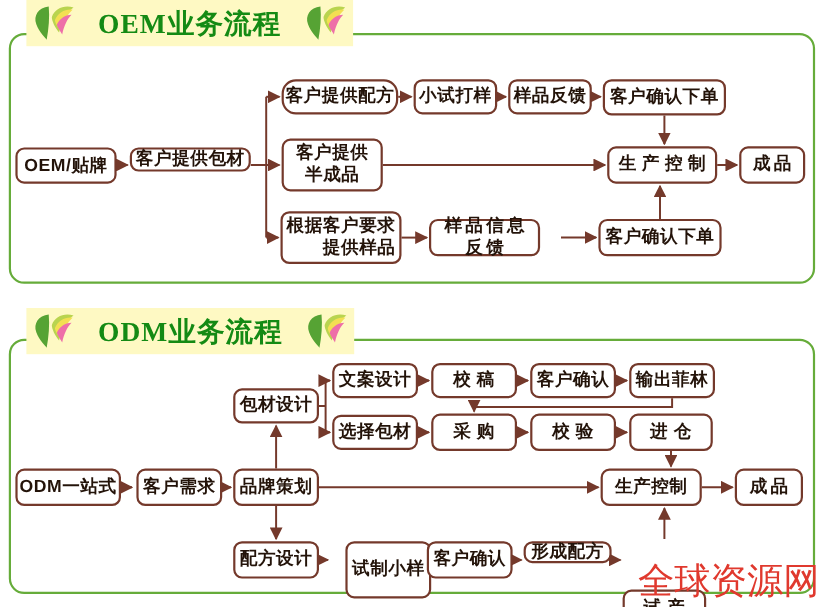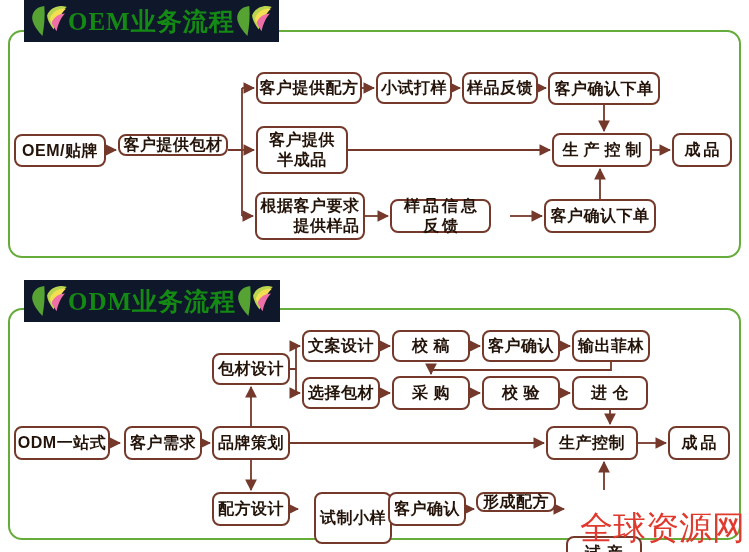--- a/index.html
+++ b/index.html
@@ -12,21 +12,21 @@
   #oem-section{top:0;height:270px;}
   #odm-section{top:280px;height:272px;}
   .panel-border{
     position:absolute;left:8px;width:729px;
     border:2px solid #66ac3a;border-radius:14px;background:transparent;
   }
   #oem-section .panel-border{top:30px;height:224px;}
   #odm-section .panel-border{top:28px;height:228px;}
   .flow-title{
     position:absolute;left:24px;top:0;height:42px;z-index:2;
-    display:flex;align-items:center;gap:0;background:#0f172a;padding:0 6px;
+    display:flex;align-items:center;gap:21px;background:#fef9c3;padding:0 6px;
   }
   .flow-title .title-text{
     font-family:"Liberation Serif","DejaVu Serif",serif;
     font-weight:bold;font-size:25px;color:#148a14;letter-spacing:1px;
     white-space:nowrap;
   }
   .leaf{width:38px;height:32px;flex:0 0 auto;}
   .connector-layer{position:absolute;left:0;top:0;z-index:1;}
   .node{
     position:absolute;z-index:3;box-sizing:border-box;
@@ -83,21 +83,21 @@
     <path class="flowline" d="M604,105 V131" marker-end="url(#ah-oem)"></path>
     <path class="flowline" d="M348,150 H550" marker-end="url(#ah-oem)"></path>
     <path class="flowline" d="M652,150 H670" marker-end="url(#ah-oem)"></path>
     <path class="flowline" d="M600,199 V169" marker-end="url(#ah-oem)"></path>
     <path class="flowline" d="M365,216 H388" marker-end="url(#ah-oem)"></path>
     <path class="flowline" d="M510,216 H542" marker-end="url(#ah-oem)"></path>
   </svg>
 
   <div class="node" style="left:14px;top:134px;width:92px;height:33px;">OEM/贴牌</div>
   <div class="node" style="left:118px;top:134px;width:110px;height:22px;">客户提供包材</div>
-  <div class="node" style="left:256px;top:72px;width:106px;height:32px;">客户提供配方</div>
+  <div class="node" style="left:256px;top:72px;width:106px;height:32px;border-radius:13px;">客户提供配方</div>
   <div class="node" style="left:376px;top:72px;width:76px;height:32px;">小试打样</div>
   <div class="node" style="left:462px;top:72px;width:76px;height:32px;">样品反馈</div>
   <div class="node" style="left:548px;top:72px;width:112px;height:33px;">客户确认下单</div>
   <div class="node" style="left:256px;top:126px;width:92px;height:48px;">客户提供
 半成品</div>
   <div class="node spread" style="left:552px;top:133px;width:100px;height:34px;">生产控制</div>
   <div class="node spread2" style="left:672px;top:133px;width:60px;height:34px;">成品</div>
   <div class="node" style="left:255px;top:192px;width:110px;height:48px;text-align:right;">根据客户要求
 提供样品</div>
   <div class="node spread2" style="left:390px;top:199px;width:101px;height:34px;">样品信息反馈</div>

